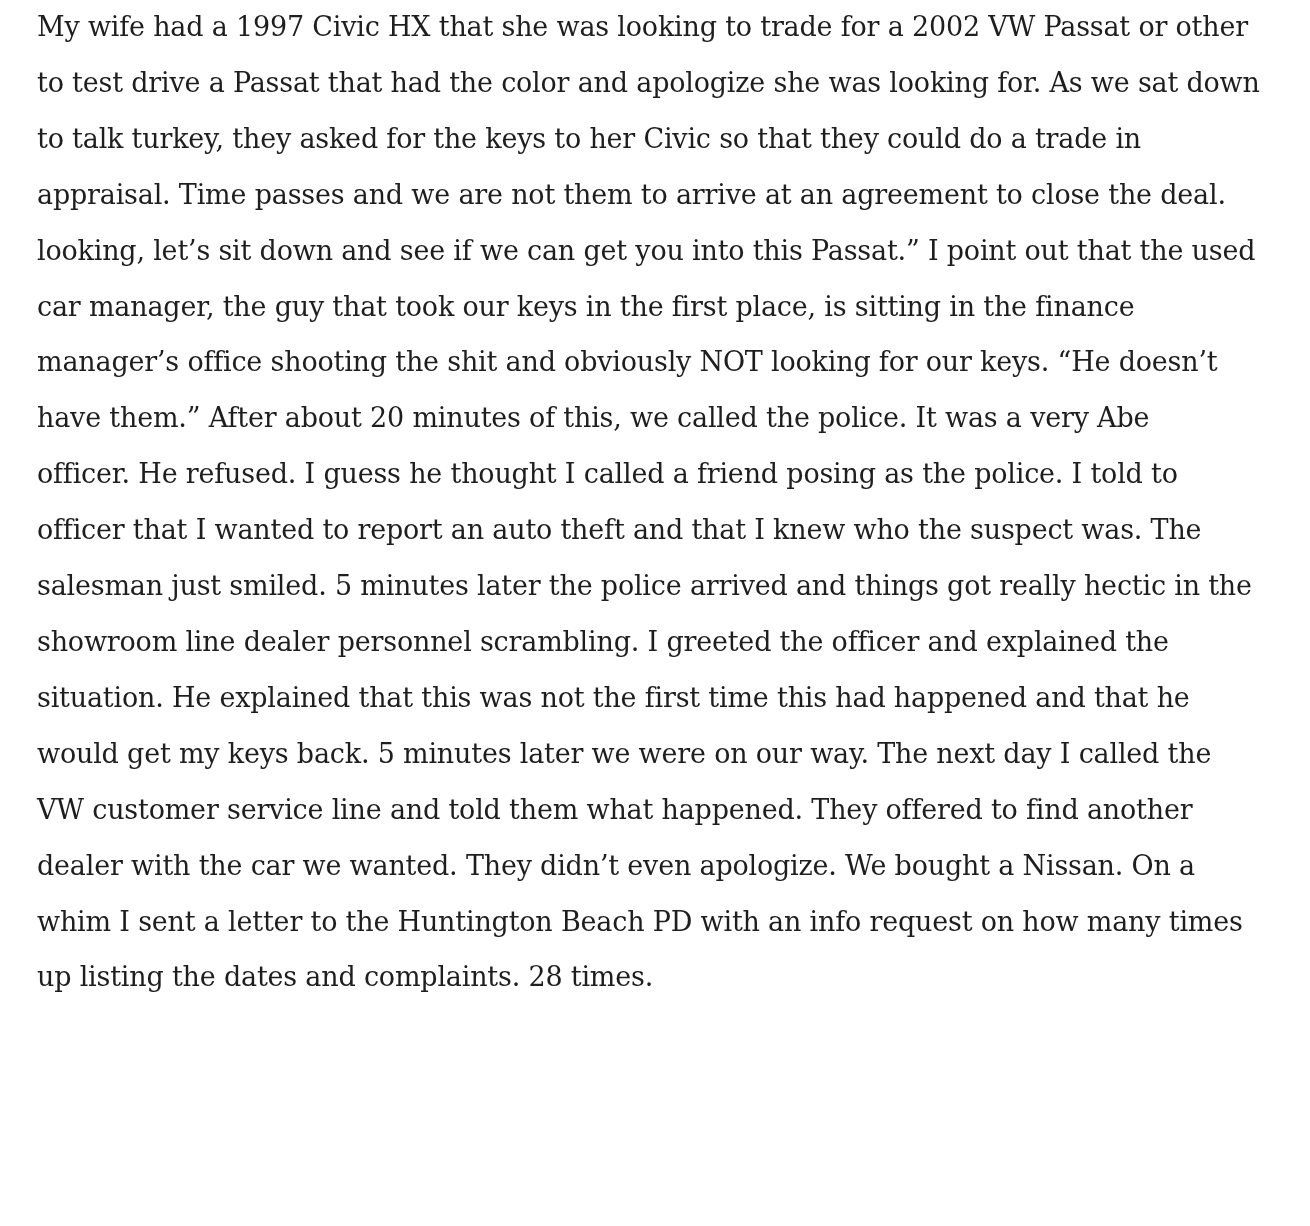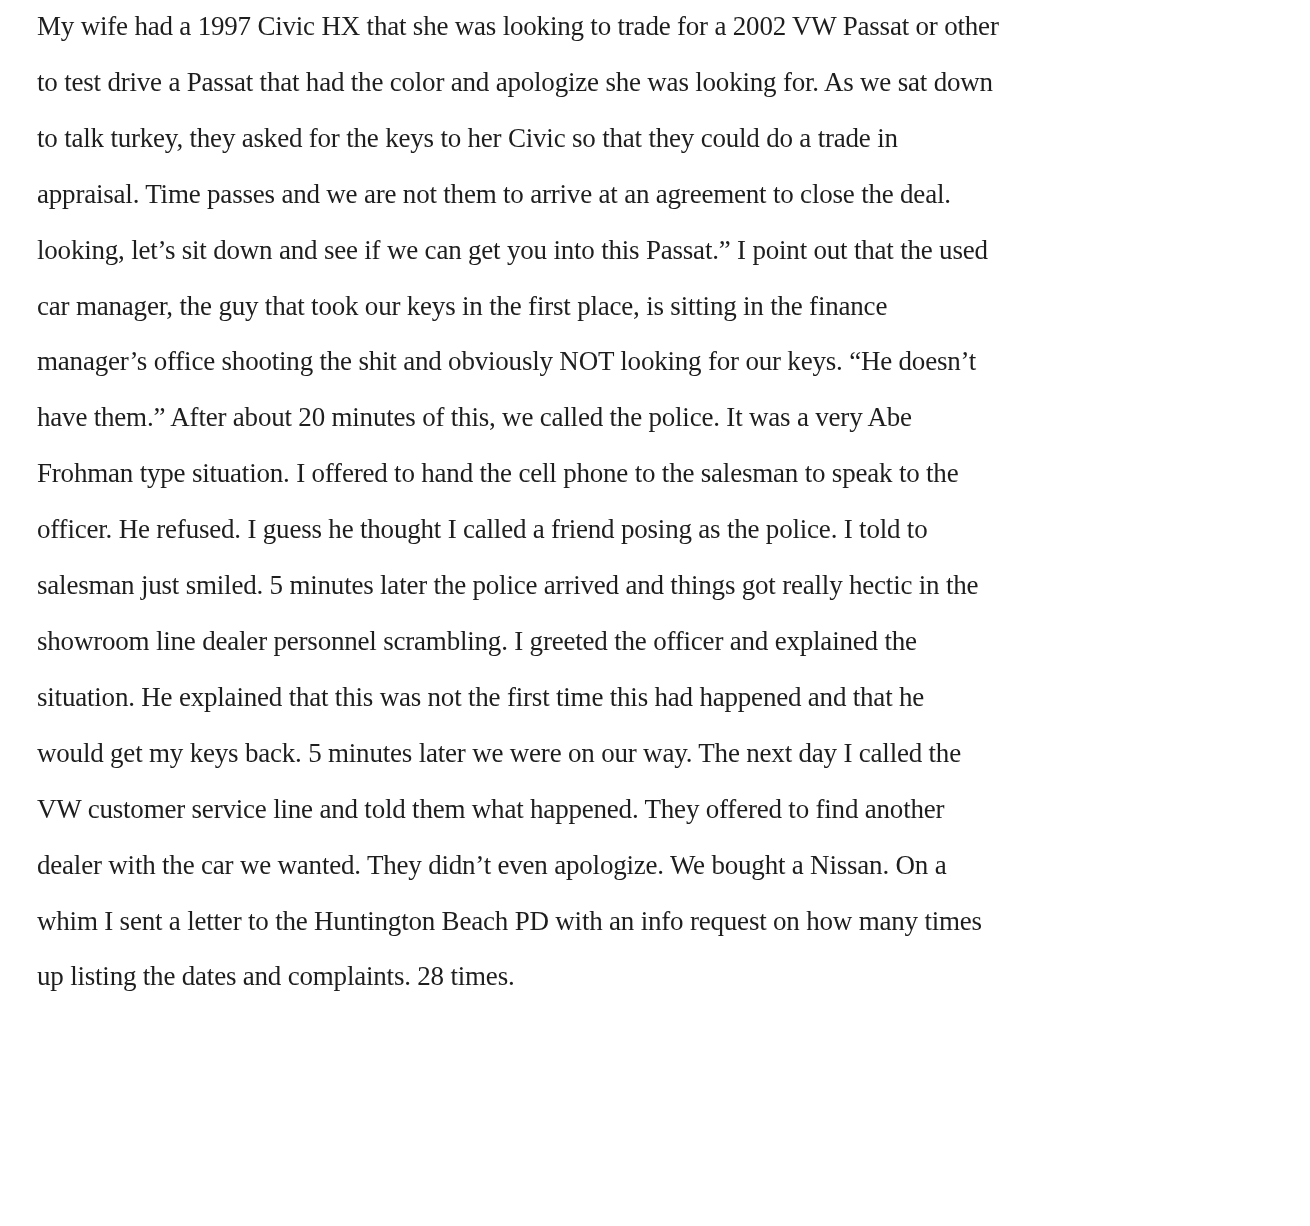--- a/index.html
+++ b/index.html
@@ -19,37 +19,36 @@
     font-size: 27px;
     line-height: 55.9px;
     color: #1e1e1e;
     font-weight: 400;
     letter-spacing: -0.2px;
   }
   .line {
     margin: 0;
     padding: 0;
     white-space: nowrap;
-    font-family: Liberation Serif, serif;
   }
 </style>
 </head>
 <body style="background: rgb(255, 255, 255);">
 
 <div class="post" style="color: rgb(30, 30, 30);">
   <p class="line">My wife had a 1997 Civic HX that she was looking to trade for a 2002 VW Passat or other</p>
   <p class="line">to test drive a Passat that had the color and apologize she was looking for. As we sat down</p>
   <p class="line">to talk turkey, they asked for the keys to her Civic so that they could do a trade in</p>
   <p class="line">appraisal. Time passes and we are not them to arrive at an agreement to close the deal.</p>
   <p class="line">looking, let’s sit down and see if we can get you into this Passat.” I point out that the used</p>
   <p class="line">car manager, the guy that took our keys in the first place, is sitting in the finance</p>
   <p class="line">manager’s office shooting the shit and obviously NOT looking for our keys. “He doesn’t</p>
   <p class="line">have them.” After about 20 minutes of this, we called the police. It was a very Abe</p>
-  <p class="line">Frohman type situation. I offered to hand the cell phone to the salesman to speak to the</p>
   <p class="line">officer. He refused. I guess he thought I called a friend posing as the police. I told to</p>
+  <p class="line">officer that I wanted to report an auto theft and that I knew who the suspect was. The</p>
   <p class="line">salesman just smiled. 5 minutes later the police arrived and things got really hectic in the</p>
   <p class="line">showroom line dealer personnel scrambling. I greeted the officer and explained the</p>
   <p class="line">situation. He explained that this was not the first time this had happened and that he</p>
   <p class="line">would get my keys back. 5 minutes later we were on our way. The next day I called the</p>
   <p class="line">VW customer service line and told them what happened. They offered to find another</p>
   <p class="line">dealer with the car we wanted. They didn’t even apologize. We bought a Nissan. On a</p>
   <p class="line">whim I sent a letter to the Huntington Beach PD with an info request on how many times</p>
   <p class="line">up listing the dates and complaints. 28 times.</p>
 </div>
 

